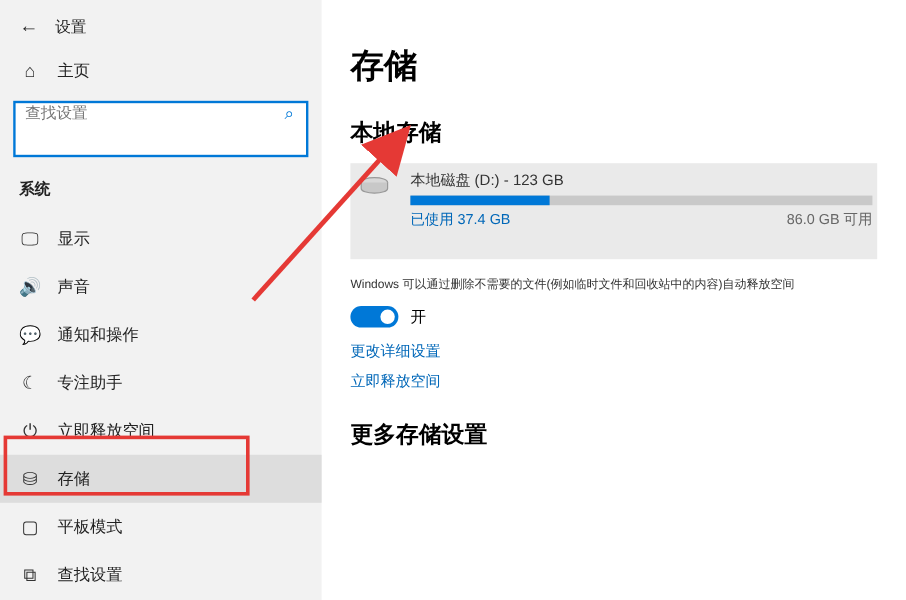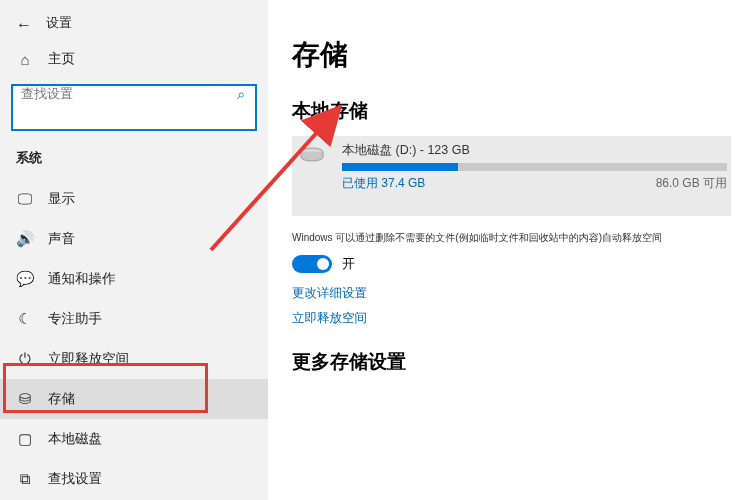--- a/index.html
+++ b/index.html
@@ -79,21 +79,21 @@
       <div class="nav-item">
         <span class="nav-icon">⏻</span>
         <span>立即释放空间</span>
       </div>
       <div class="nav-item sel">
         <span class="nav-icon">⛁</span>
         <span>存储</span>
       </div>
       <div class="nav-item">
         <span class="nav-icon">▢</span>
-        <span>本地磁盘</span>
+        <span>平板模式</span>
       </div>
       <div class="nav-item">
         <span class="nav-icon">⧉</span>
         <span>查找设置</span>
       </div>
     </div>
     <div class="highlight-box"></div>
   </div>
 
   <div class="main">

